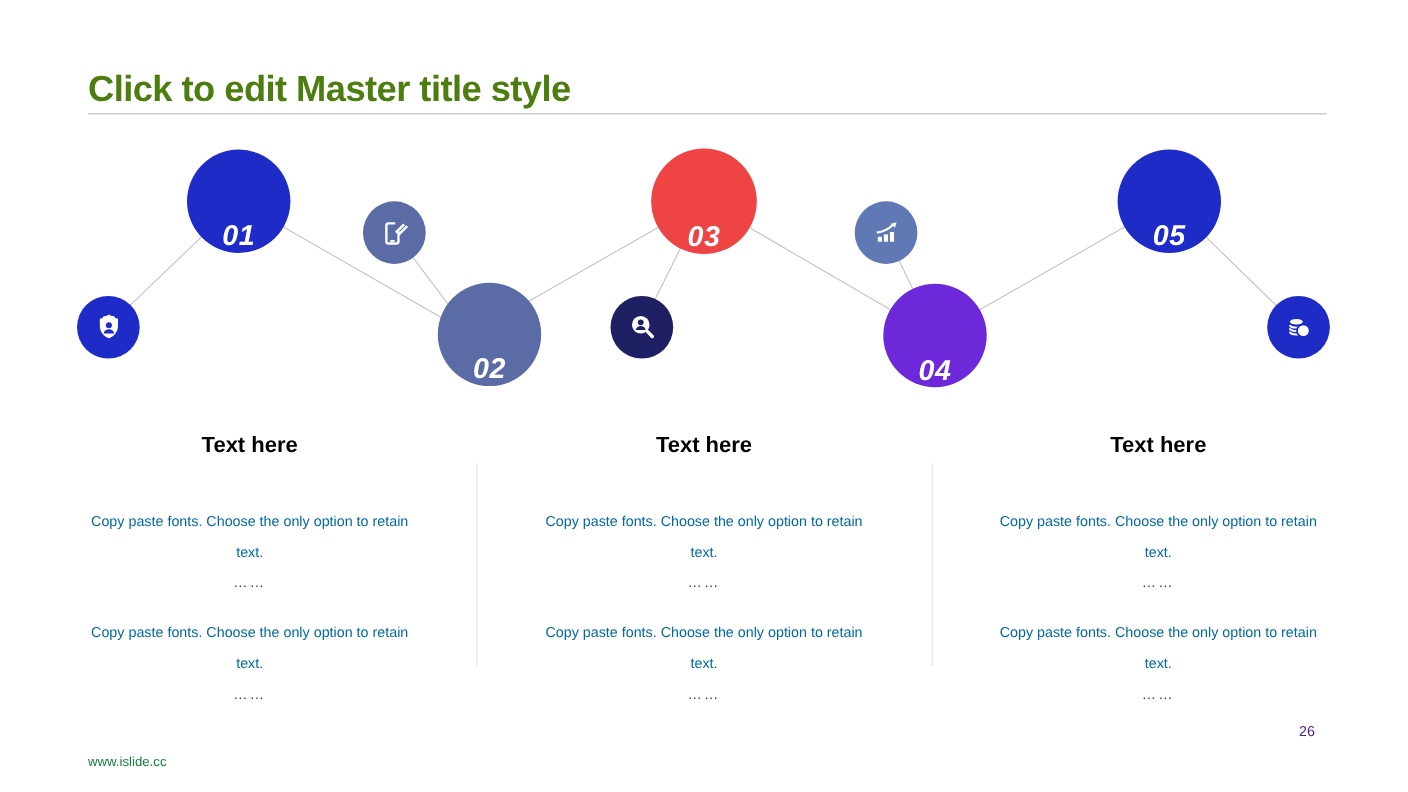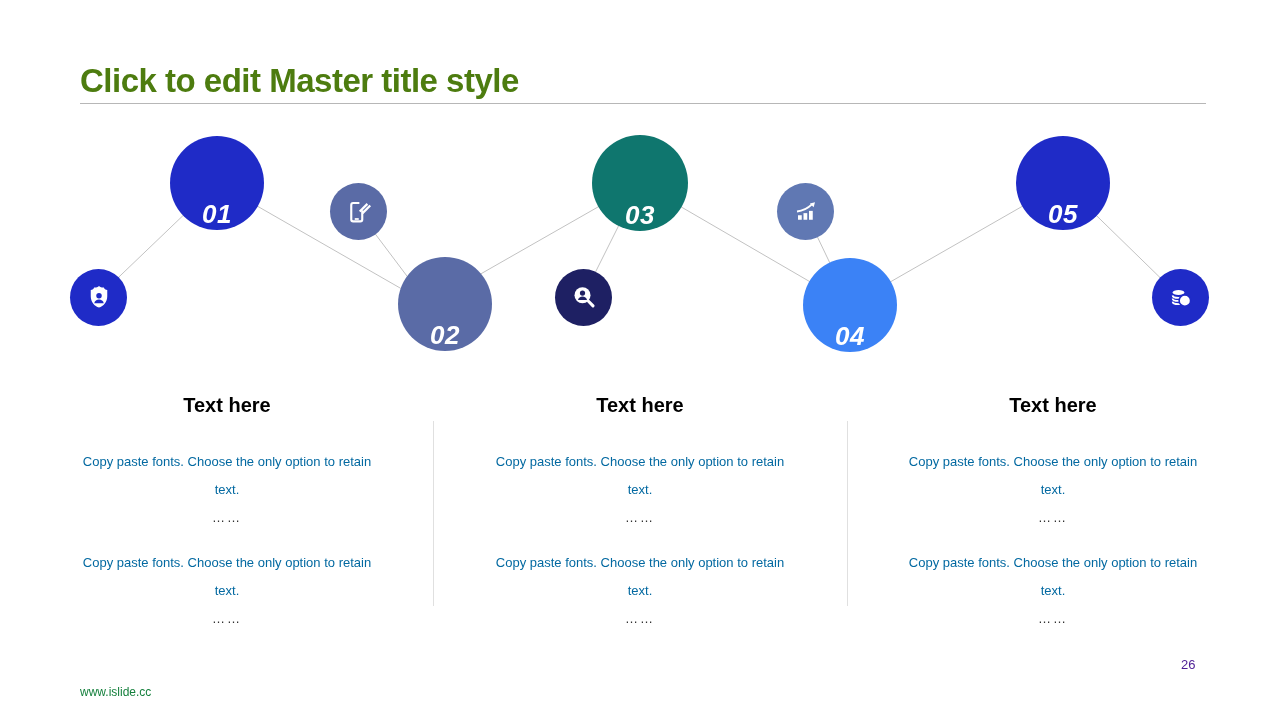--- a/index.html
+++ b/index.html
@@ -59,22 +59,22 @@
     height: 57px;
     border-radius: 50%;
     display: flex;
     align-items: center;
     justify-content: center;
   }
   .icon-circle svg { display: block; }
 
   .c01 { left: 170px; top: 136px; width: 94px; height: 94px; background: #1f2bc7; }
   .c02 { left: 398px; top: 257px; width: 94px; height: 94px; background: #5a6ba6; }
-  .c03 { left: 592px; top: 135px; width: 96px; height: 96px; background: #0f766e; }
-  .c04 { left: 803px; top: 258px; width: 94px; height: 94px; background: #3b82f6; }
+  .c03 { left: 592px; top: 135px; width: 96px; height: 96px; background: #ef4444; }
+  .c04 { left: 803px; top: 258px; width: 94px; height: 94px; background: #6d28d9; }
   .c05 { left: 1016px; top: 136px; width: 94px; height: 94px; background: #1f2bc7; }
 
   .ic-shield { left: 70px;  top: 269px; background: #1f2bc7; --bg: #1f2bc7; }
   .ic-edit   { left: 330px; top: 183px; background: #5a6ba6; --bg: #5a6ba6; }
   .ic-search { left: 555px; top: 269px; background: #1e2063; --bg: #1e2063; }
   .ic-growth { left: 777px; top: 183px; background: #6078b3; --bg: #6078b3; }
   .ic-coins  { left: 1152px; top: 269px; background: #1f2bc7; --bg: #1f2bc7; }
 
   .text-col {
     position: absolute;
@@ -83,21 +83,21 @@
     text-align: center;
   }
   .col-1 { left: 67px; }
   .col-2 { left: 480px; }
   .col-3 { left: 893px; }
 
   .text-col h3 {
     font-size: 20px;
     font-weight: 700;
     color: #000000;
-    margin-bottom: 31px;
+    margin-bottom: 43px;
   }
   .text-col p {
     font-size: 13px;
     line-height: 28px;
     color: #0369a1;
     padding: 0 8px;
   }
   .text-col .dots {
     font-size: 13px;
     line-height: 28px;

